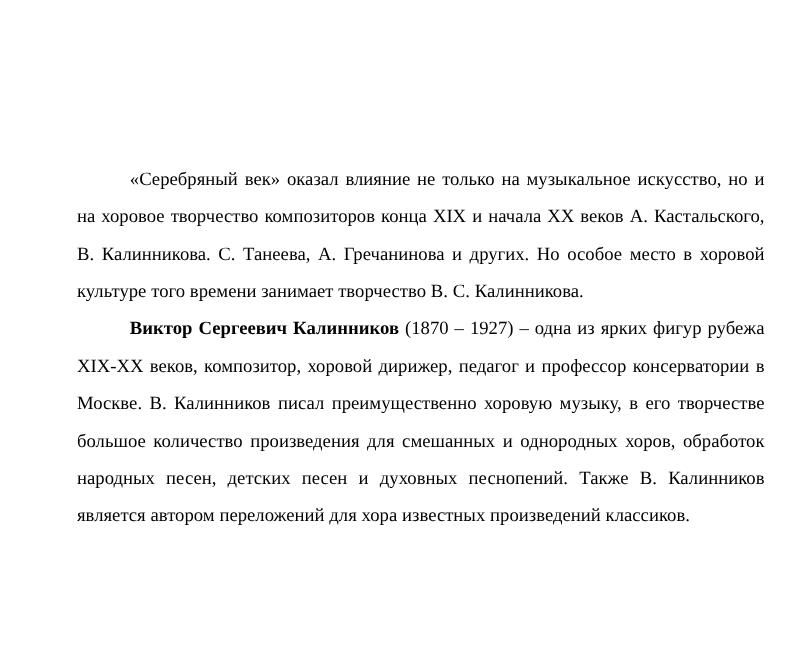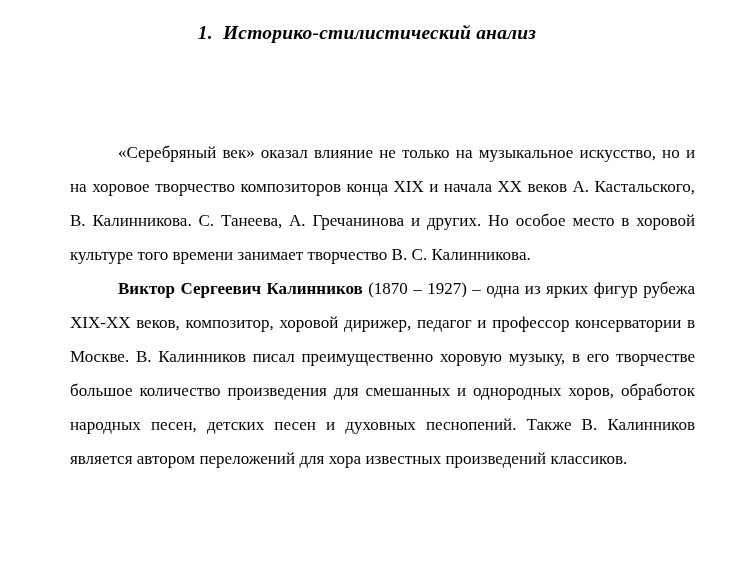--- a/index.html
+++ b/index.html
@@ -31,21 +31,21 @@
     font-weight: bold;
     font-style: italic;
     font-size: 19.5px;
     line-height: 26px;
     letter-spacing: 0.2px;
     white-space: pre;
   }
   .body-block {
     position: absolute;
     left: 70px;
-    top: 136px;
+    top: 146px;
     width: 625px;
   }
   p.para {
     margin: 0;
     padding: 0;
     font-size: 17px;
     line-height: 34px;
     text-align: justify;
     text-justify: inter-word;
     text-indent: 48px;
@@ -60,21 +60,20 @@
   }
   .bold-name {
     font-weight: bold;
   }
 </style>
 </head>
 <body>
 
 <div class="page">
 
-  <div class="heading">1.  Историко-стилистический анализ</div>
 
   <div class="body-block">
 
     <p class="para">«Серебряный век» оказал влияние не только на музыкальное искусство, но и на хоровое творчество композиторов конца XIX и начала XX веков А. Кастальского, В. Калинникова. С. Танеева, А. Гречанинова и других. Но особое место в хоровой культуре того времени занимает творчество В. С. Калинникова.</p>
 
     <p class="para"><span class="bold-name">Виктор Сергеевич Калинников</span><span> (1870 – 1927) – одна из ярких фигур рубежа XIX-XX веков, композитор, хоровой дирижер, педагог и профессор консерватории в Москве. В. Калинников писал преимущественно хоровую музыку, в его творчестве большое количество произведения для смешанных и однородных хоров, обработок народных песен, детских песен и духовных песнопений. Также В. Калинников является автором переложений для хора известных произведений классиков.</span></p>
 
 
   </div>
 

